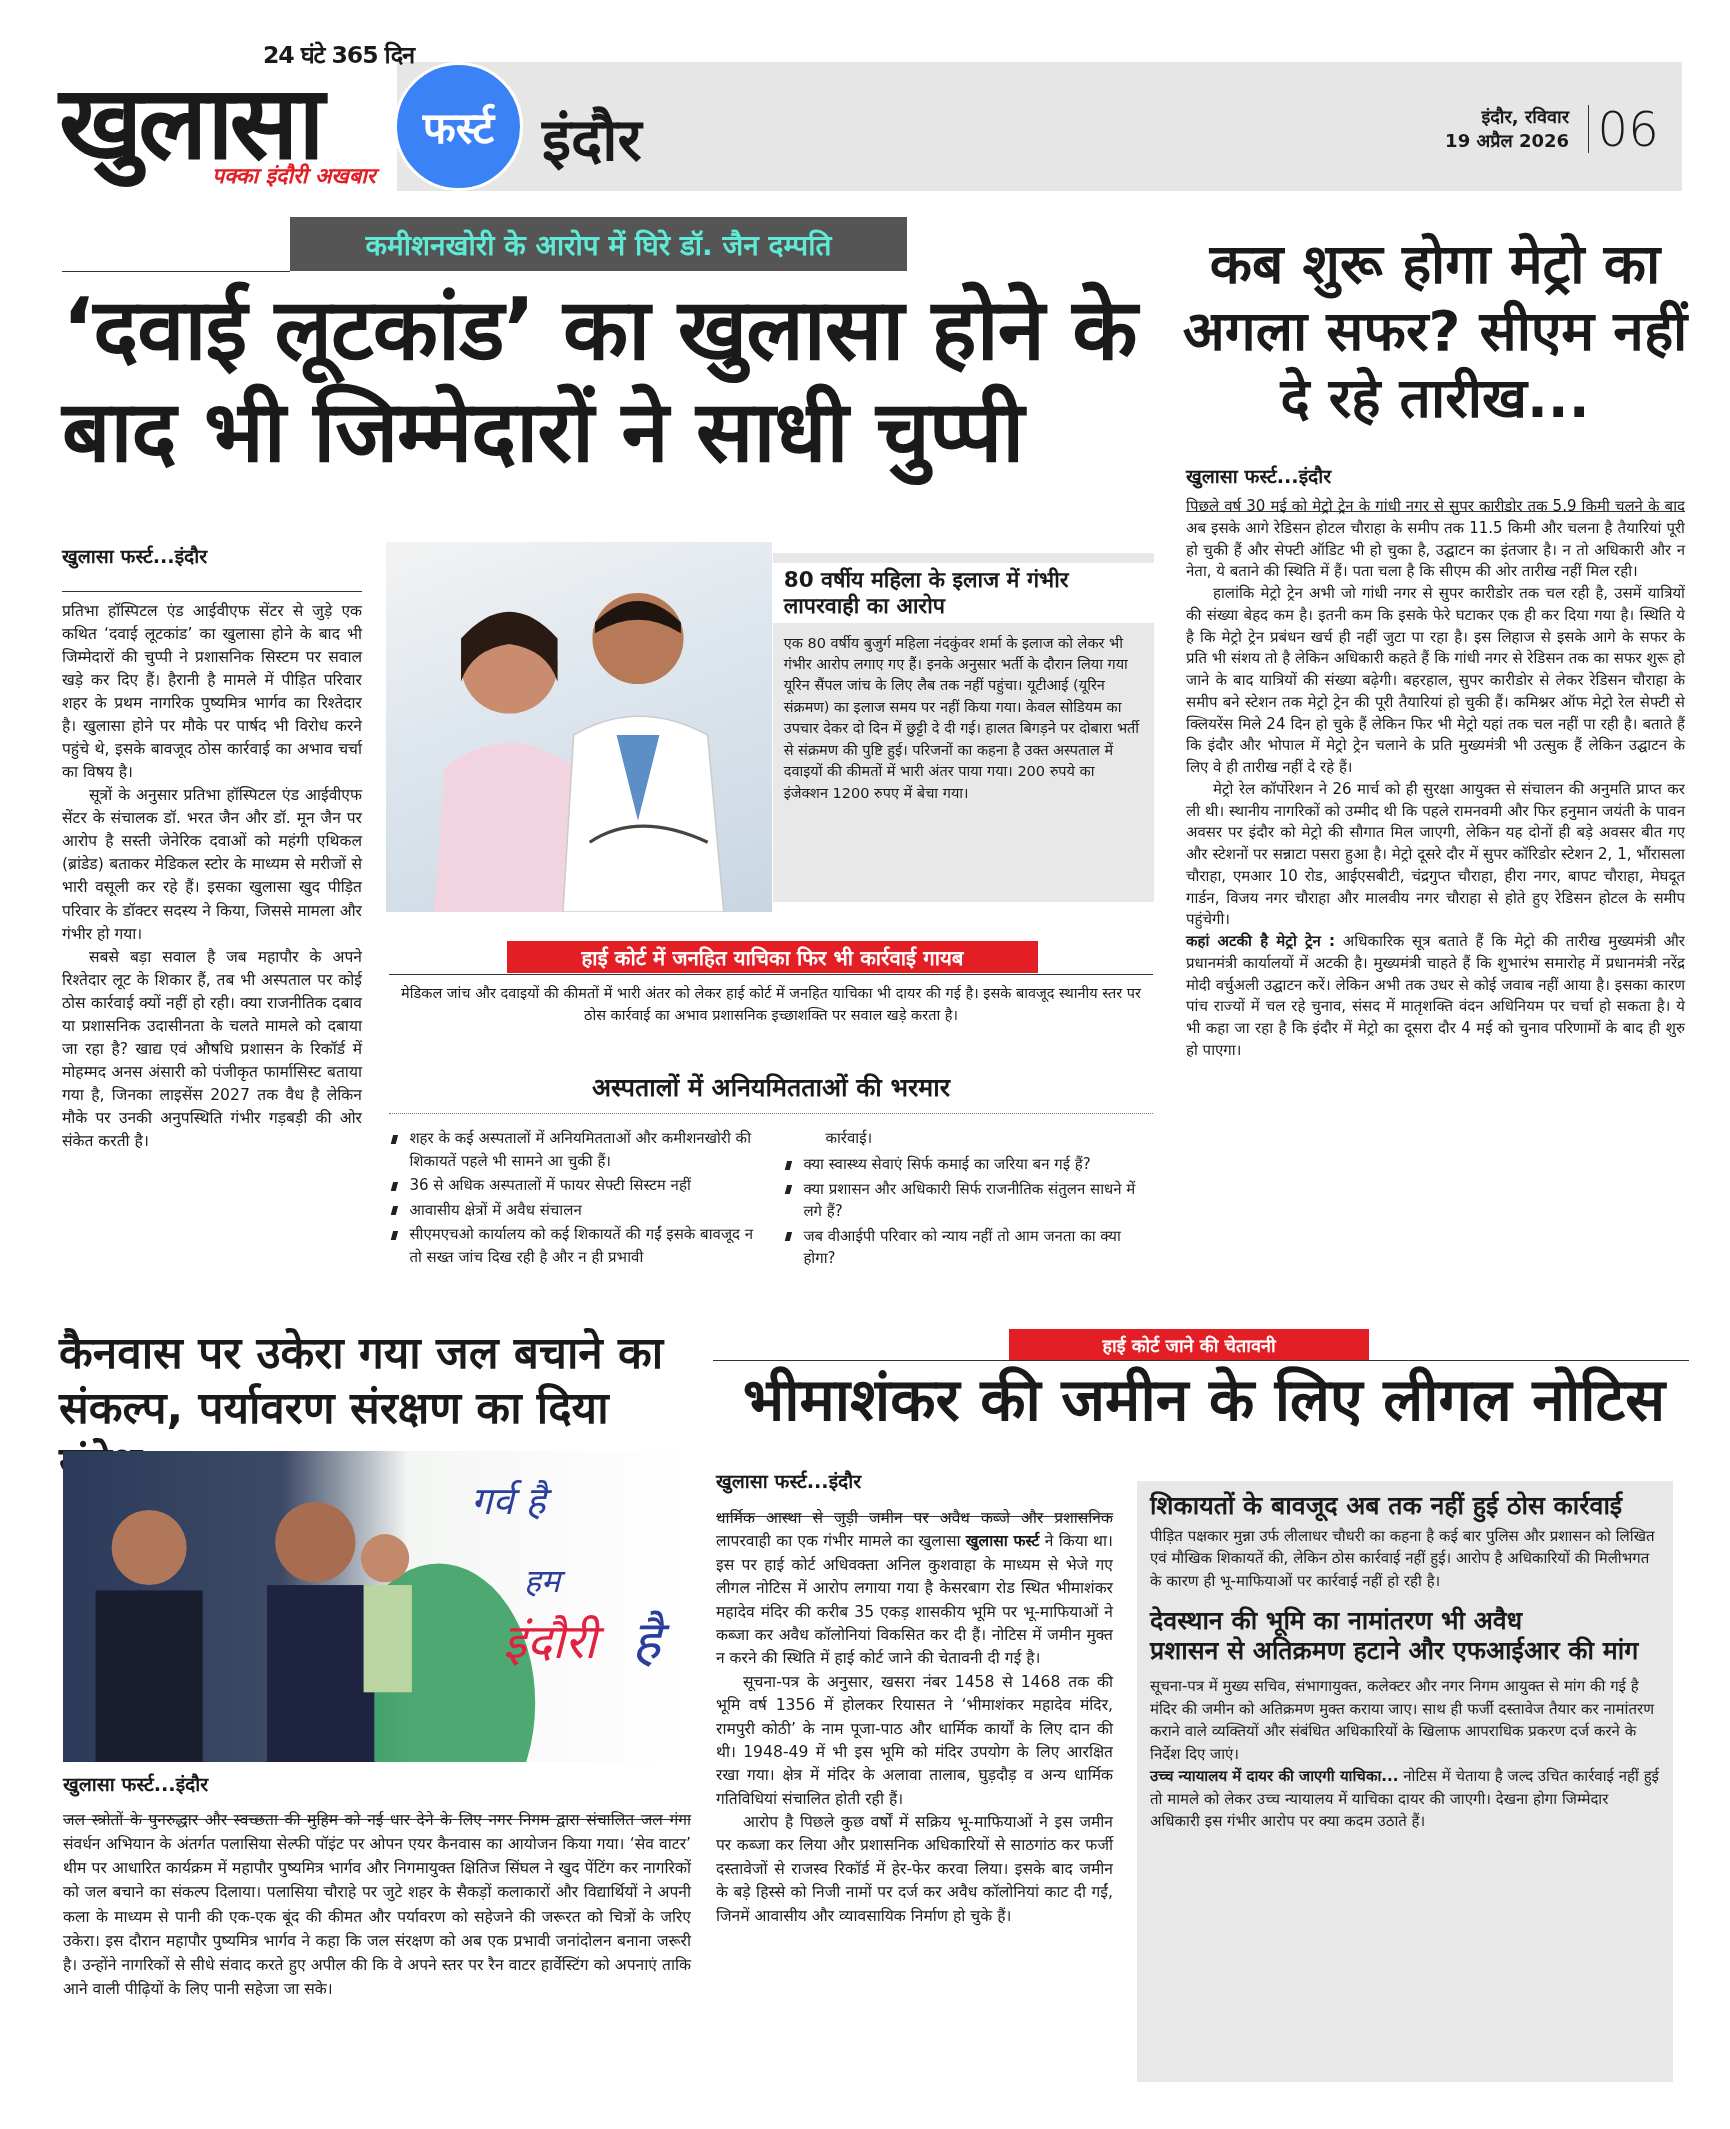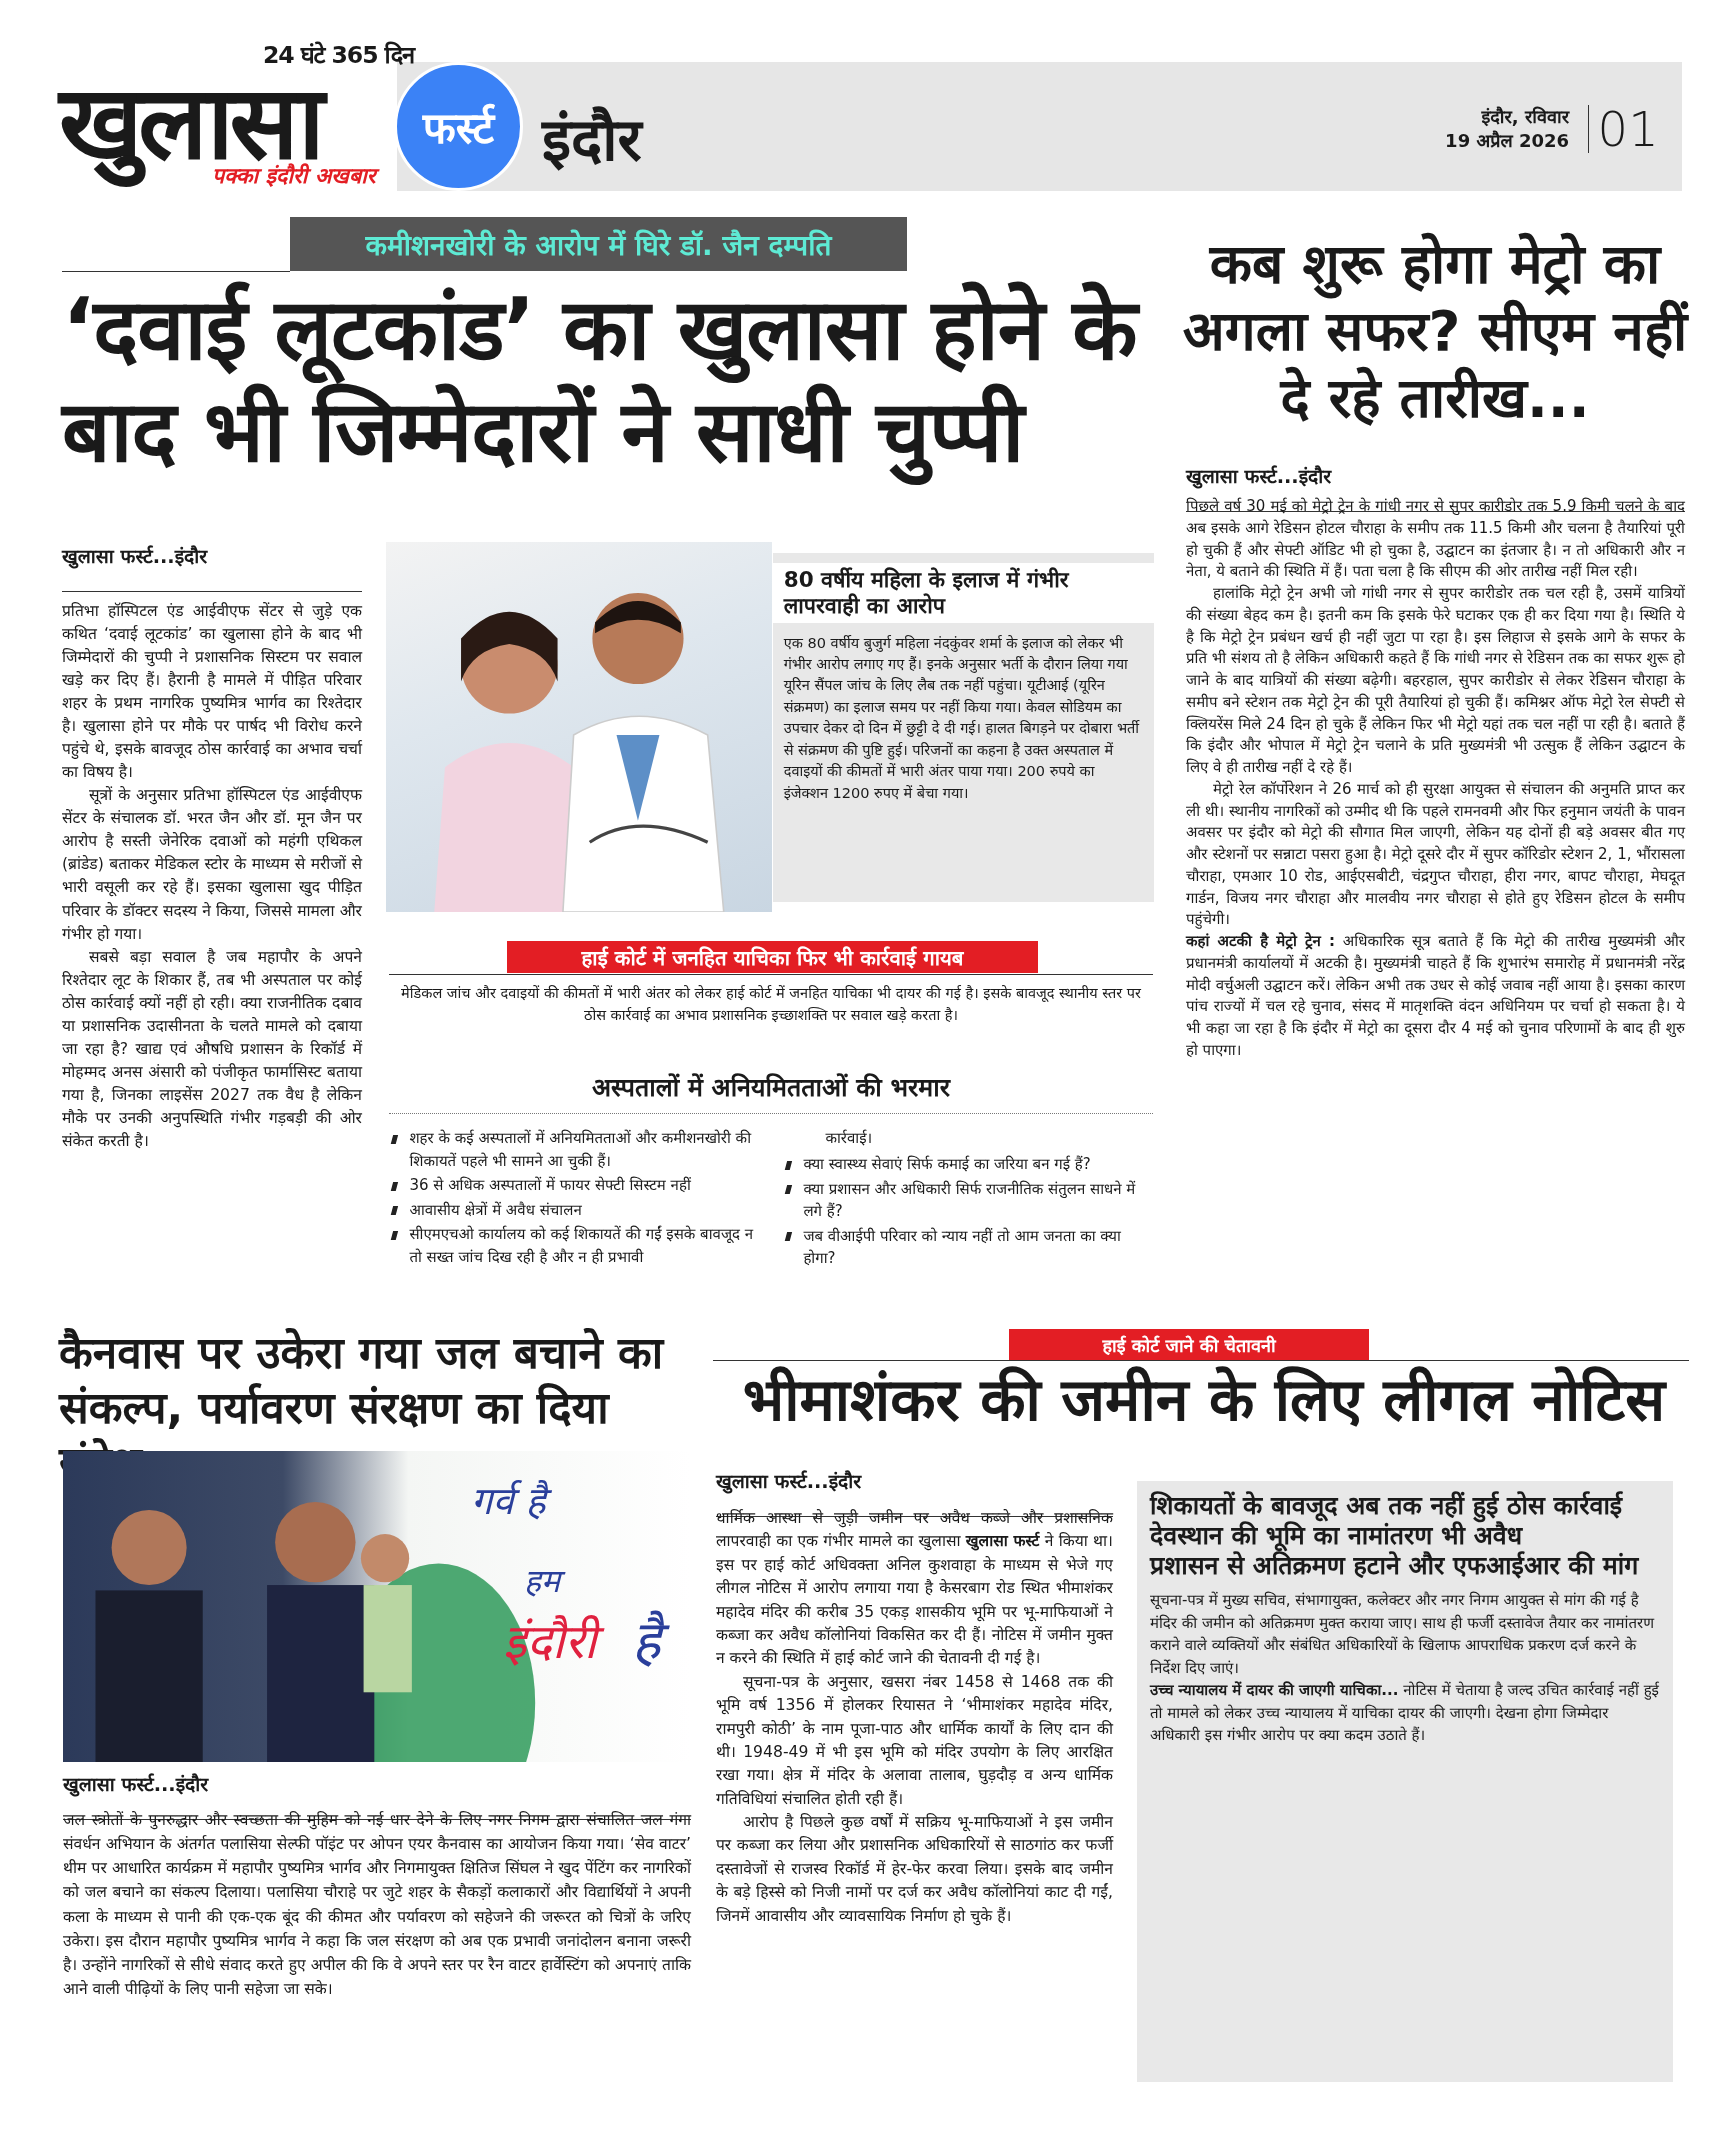--- a/index.html
+++ b/index.html
@@ -39,21 +39,21 @@
 <div class="abs logo-main">खुलासा</div>
 <div class="abs logo-tag-bottom">पक्का इंदौरी अखबार</div>
 <div class="abs logo-circle">
     <span>फर्स्ट</span>
   </div>
 <div class="abs edition">इंदौर</div>
 <div class="abs dateline">
   <div>इंदौर, रविवार</div>
   <div>19 अप्रैल 2026</div>
 </div>
-<div class="abs page-no">01</div>
+<div class="abs page-no">06</div>
 
 <div class="abs kicker">कमीशनखोरी के आरोप में घिरे डॉ. जैन दम्पति</div>
 <div class="abs kicker-rule"></div>
 <h1 class="abs main-head">‘दवाई लूटकांड’ का खुलासा होने के बाद भी जिम्मेदारों ने साधी चुप्पी</h1>
 
 <div class="abs" style="left:62px;top:542px;width:300px">
   <div class="byline">खुलासा फर्स्ट...इंदौर</div>
   <div class="body" style="margin-top:7.5px">
     <p>प्रतिभा हॉस्पिटल एंड आईवीएफ सेंटर से जुड़े एक कथित ‘दवाई लूटकांड’ का खुलासा होने के बाद भी जिम्मेदारों की चुप्पी ने प्रशासनिक सिस्टम पर सवाल खड़े कर दिए हैं। हैरानी है मामले में पीड़ित परिवार शहर के प्रथम नागरिक पुष्यमित्र भार्गव का रिश्तेदार है। खुलासा होने पर मौके पर पार्षद भी विरोध करने पहुंचे थे, इसके बावजूद ठोस कार्रवाई का अभाव चर्चा का विषय है।</p>
     <p class="ind">सूत्रों के अनुसार प्रतिभा हॉस्पिटल एंड आईवीएफ सेंटर के संचालक डॉ. भरत जैन और डॉ. मून जैन पर आरोप है सस्ती जेनेरिक दवाओं को महंगी एथिकल (ब्रांडेड) बताकर मेडिकल स्टोर के माध्यम से मरीजों से भारी वसूली कर रहे हैं। इसका खुलासा खुद पीड़ित परिवार के डॉक्टर सदस्य ने किया, जिससे मामला और गंभीर हो गया।</p>
@@ -131,18 +131,19 @@
 <h2 class="abs sub-h" style="left:713px;top:1365px;width:982px;text-align:center;font-size:59px">भीमाशंकर की जमीन के लिए लीगल नोटिस</h2>
 <div class="abs byline" style="left:716px;top:1467px;width:397px">खुलासा फर्स्ट...इंदौर</div>
 <div class="abs body" style="left:716px;top:1507px;width:397px;font-size:15.6px;line-height:1.5">
   <p><span>धार्मिक आस्था से जुड़ी जमीन पर अवैध कब्जे और प्रशासनिक लापरवाही का एक गंभीर मामले का खुलासा</span> <b>खुलासा फर्स्ट</b> <span>ने किया था। इस पर हाई कोर्ट अधिवक्ता अनिल कुशवाहा के माध्यम से भेजे गए लीगल नोटिस में आरोप लगाया गया है केसरबाग रोड स्थित भीमाशंकर महादेव मंदिर की करीब 35 एकड़ शासकीय भूमि पर भू-माफियाओं ने कब्जा कर अवैध कॉलोनियां विकसित कर दी हैं। नोटिस में जमीन मुक्त न करने की स्थिति में हाई कोर्ट जाने की चेतावनी दी गई है।</span></p>
   <p class="ind">सूचना-पत्र के अनुसार, खसरा नंबर 1458 से 1468 तक की भूमि वर्ष 1356 में होलकर रियासत ने ‘भीमाशंकर महादेव मंदिर, रामपुरी कोठी’ के नाम पूजा-पाठ और धार्मिक कार्यों के लिए दान की थी। 1948-49 में भी इस भूमि को मंदिर उपयोग के लिए आरक्षित रखा गया। क्षेत्र में मंदिर के अलावा तालाब, घुड़दौड़ व अन्य धार्मिक गतिविधियां संचालित होती रही हैं।</p>
   <p class="ind">आरोप है पिछले कुछ वर्षों में सक्रिय भू-माफियाओं ने इस जमीन पर कब्जा कर लिया और प्रशासनिक अधिकारियों से साठगांठ कर फर्जी दस्तावेजों से राजस्व रिकॉर्ड में हेर-फेर करवा लिया। इसके बाद जमीन के बड़े हिस्से को निजी नामों पर दर्ज कर अवैध कॉलोनियां काट दी गईं, जिनमें आवासीय और व्यावसायिक निर्माण हो चुके हैं।</p>
 </div>
 
 <div class="abs gray-box" style="left:1137px;top:1481px;width:536px;height:601px;padding:9.7px 13px">
   <div class="sub-h" style="font-size:25px">शिकायतों के बावजूद अब तक नहीं हुई ठोस कार्रवाई</div>
+  <div style="font-size:15px;line-height:1.5;margin:4.3px 0 14px">पीड़ित पक्षकार मुन्ना उर्फ लीलाधर चौधरी का कहना है कई बार पुलिस और प्रशासन को लिखित एवं मौखिक शिकायतें की, लेकिन ठोस कार्रवाई नहीं हुई। आरोप है अधिकारियों की मिलीभगत के कारण ही भू-माफियाओं पर कार्रवाई नहीं हो रही है।</div>
   <div class="sub-h" style="font-size:25px">देवस्थान की भूमि का नामांतरण भी अवैध</div>
   <div class="sub-h" style="font-size:25px">प्रशासन से अतिक्रमण हटाने और एफआईआर की मांग</div>
   <div style="font-size:15px;line-height:1.5;margin:8.6px 0 0">सूचना-पत्र में मुख्य सचिव, संभागायुक्त, कलेक्टर और नगर निगम आयुक्त से मांग की गई है मंदिर की जमीन को अतिक्रमण मुक्त कराया जाए। साथ ही फर्जी दस्तावेज तैयार कर नामांतरण कराने वाले व्यक्तियों और संबंधित अधिकारियों के खिलाफ आपराधिक प्रकरण दर्ज करने के निर्देश दिए जाएं।</div>
   <div style="font-size:15px;line-height:1.5"><span class="lead">उच्च न्यायालय में दायर की जाएगी याचिका...</span> <span>नोटिस में चेताया है जल्द उचित कार्रवाई नहीं हुई तो मामले को लेकर उच्च न्यायालय में याचिका दायर की जाएगी। देखना होगा जिम्मेदार अधिकारी इस गंभीर आरोप पर क्या कदम उठाते हैं।</span></div>
 </div>
 
 
 </body></html>

